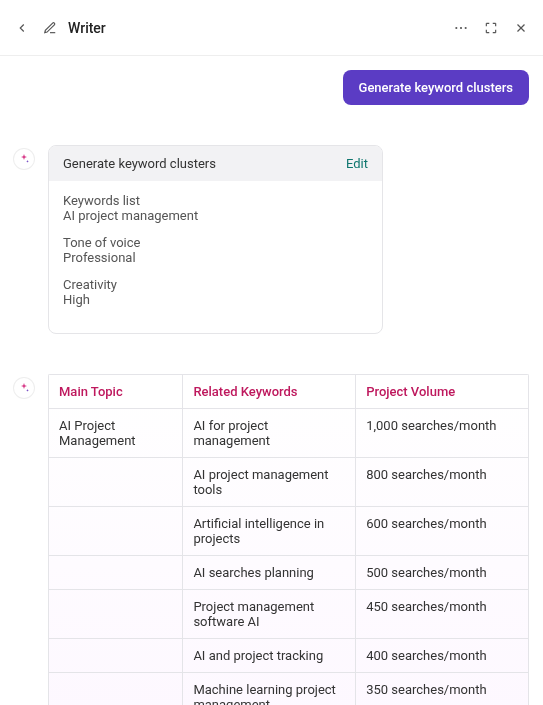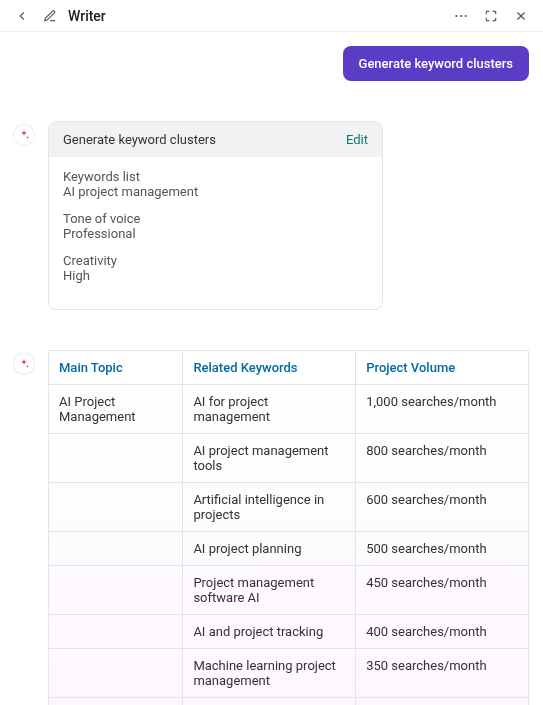--- a/index.html
+++ b/index.html
@@ -11,21 +11,21 @@
     width: 543px;
     height: 705px;
     overflow: hidden;
   }
   .header {
     display: flex;
     align-items: center;
     justify-content: space-between;
     padding: 8px 12px;
     border-bottom: 1px solid #eee;
-    height: 32px;
+    height: 56px;
   }
   .header-left {
     display: flex;
     align-items: center;
     gap: 8px;
   }
   .header-right {
     display: flex;
     align-items: center;
     gap: 10px;
@@ -124,21 +124,21 @@
     color: #333;
   }
   th, td {
     border: 1px solid #e4e4e8;
     padding: 9px 10px;
     text-align: left;
     vertical-align: top;
   }
   th {
     font-weight: 500;
-    color: #0369a1;
+    color: #be185d;
     background: #fff;
   }
   col.c1 { width: 28%; }
   col.c2 { width: 36%; }
   col.c3 { width: 36%; }
   tr.last-row td {
     border-bottom: none;
   }
 </style>
 </head>
@@ -248,21 +248,21 @@
               <td>AI project manage­ment tools</td>
               <td>800 searches/month</td>
             </tr>
             <tr>
               <td></td>
               <td>Artificial intelligence in projects</td>
               <td>600 searches/month</td>
             </tr>
             <tr>
               <td></td>
-              <td>AI project planning</td>
+              <td>AI searches planning</td>
               <td>500 searches/month</td>
             </tr>
             <tr>
               <td></td>
               <td>Project management software AI</td>
               <td>450 searches/month</td>
             </tr>
             <tr>
               <td></td>
               <td>AI and project tracking</td>

